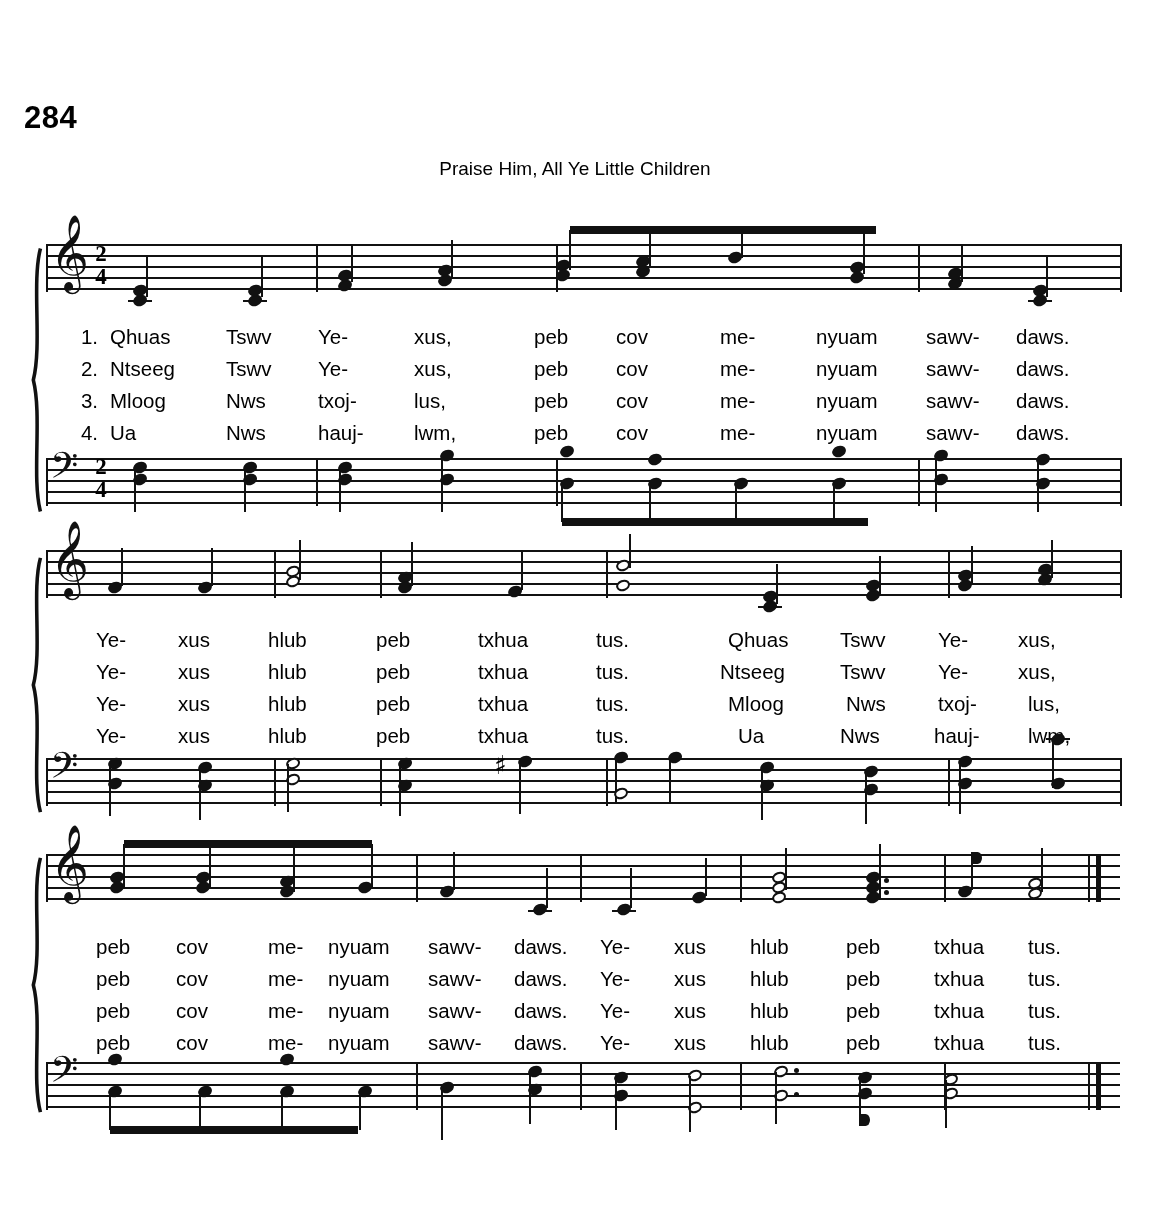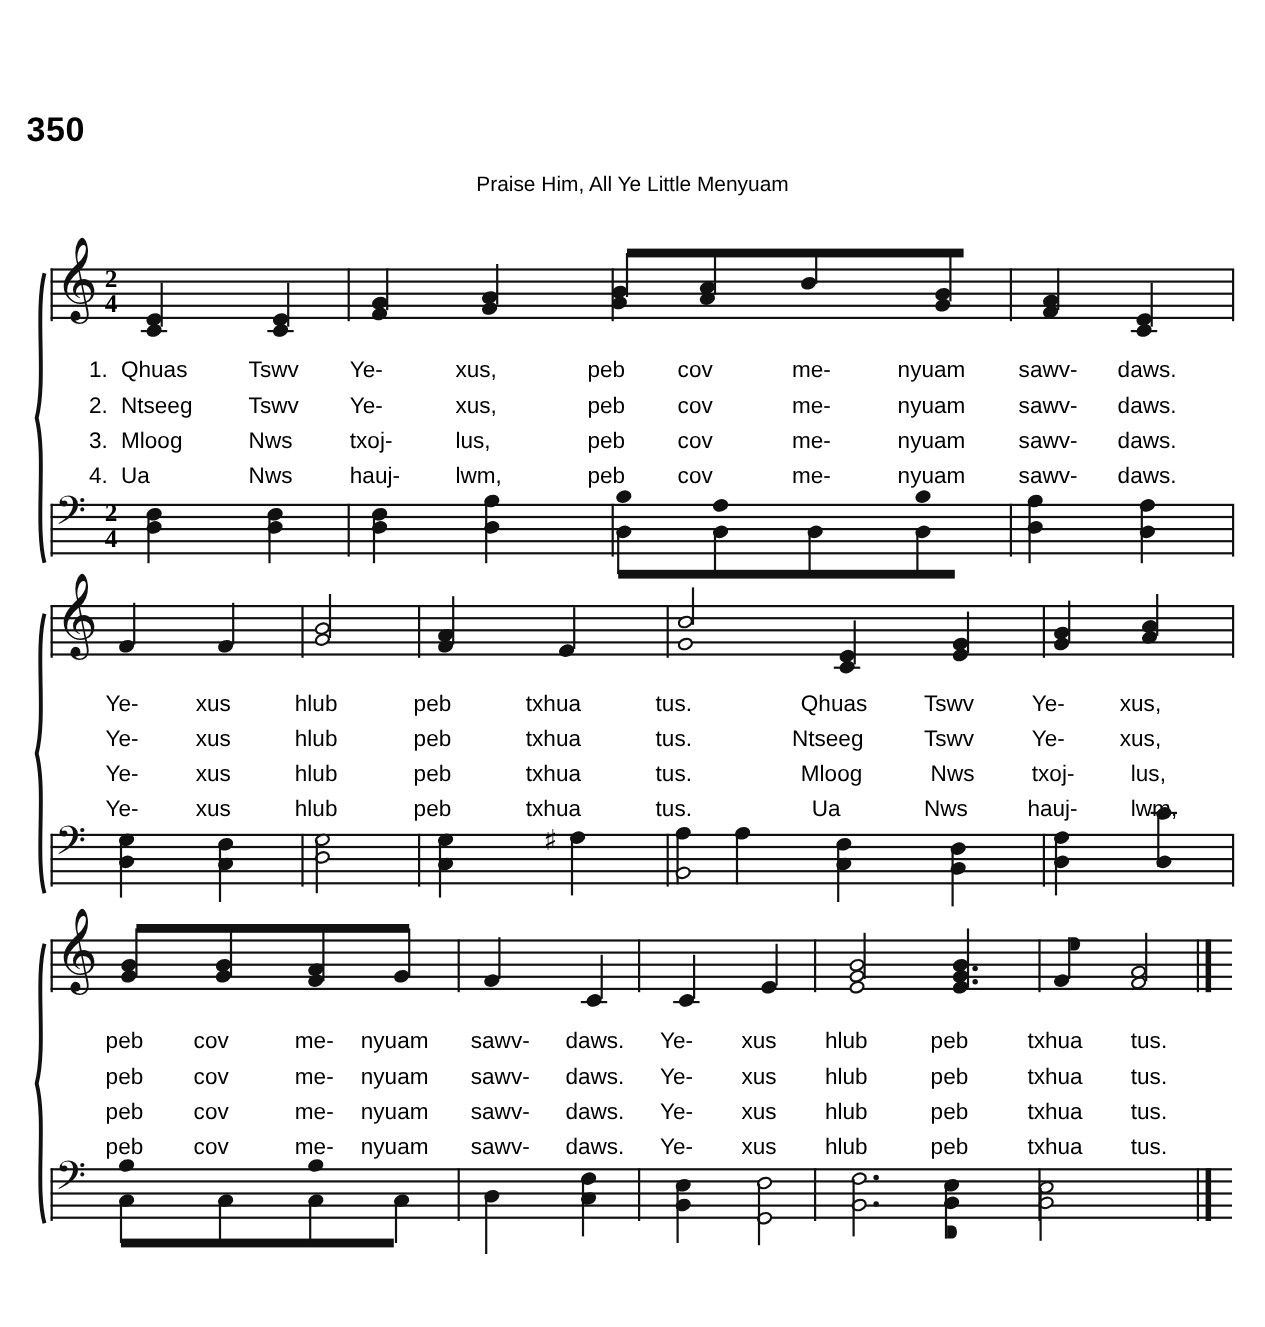--- a/index.html
+++ b/index.html
@@ -186,22 +186,22 @@
     position: absolute;
     text-align: left;
     font-size: 20.5px;
   }
 </style>
 </head>
 <body>
 
 <div class="page">
 
-  <div class="hymn-number">350</div>
-  <div class="hymn-subtitle">Praise Him, All Ye Little Menyuam</div>
+  <div class="hymn-number">284</div>
+  <div class="hymn-subtitle">Praise Him, All Ye Little Children</div>
 
   <div class="system system-1">
 
     <svg class="brace" width="18" height="300" viewBox="0 0 18 300">
       <path d="M14 2 C4 40, 16 110, 6 150 C16 190, 4 260, 14 298" stroke="#111" stroke-width="4" fill="none"></path>
     </svg>
 
     <div class="staff" style="top:14px;">
       <div class="line l0"></div>
         <div class="line l1"></div>

